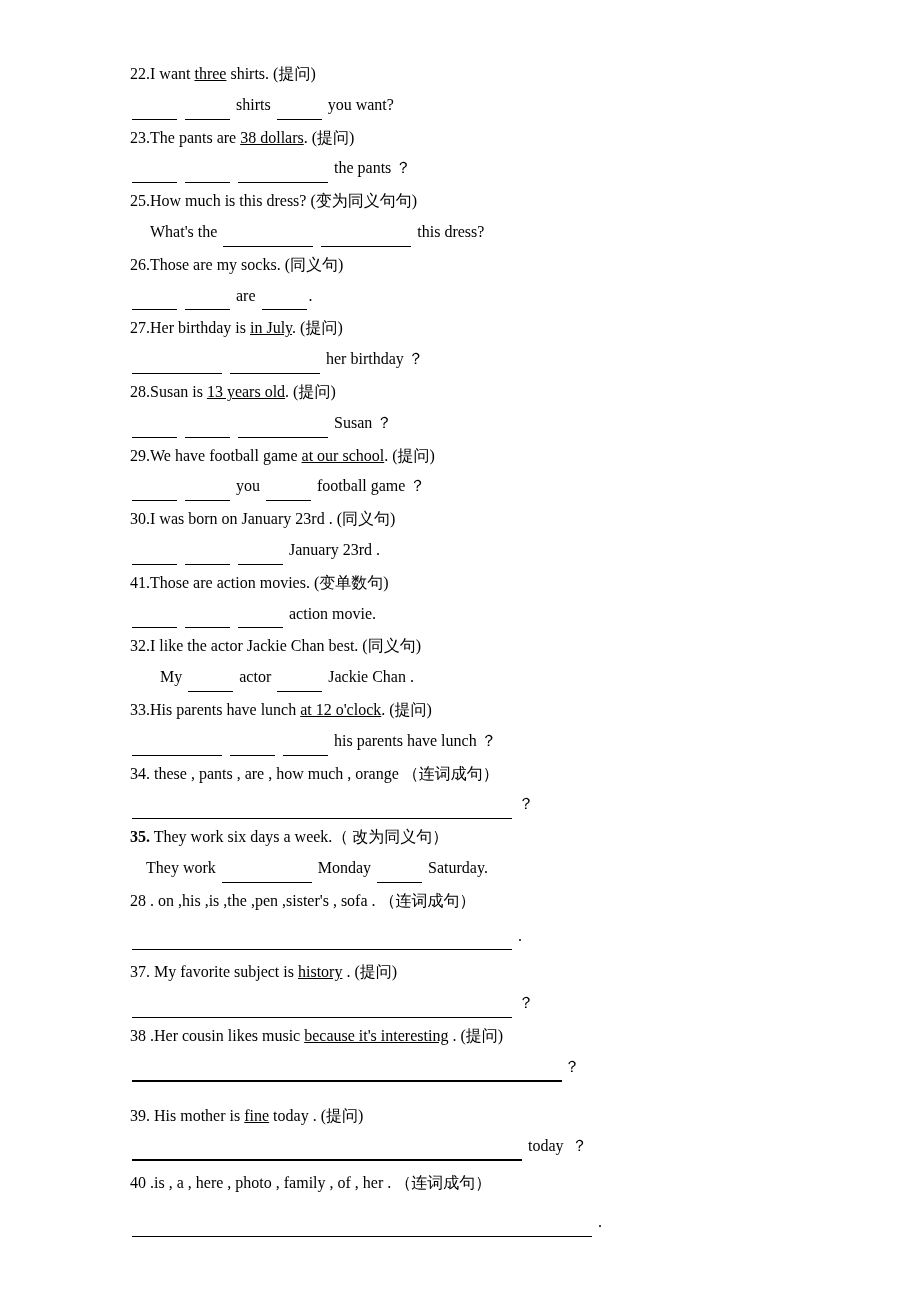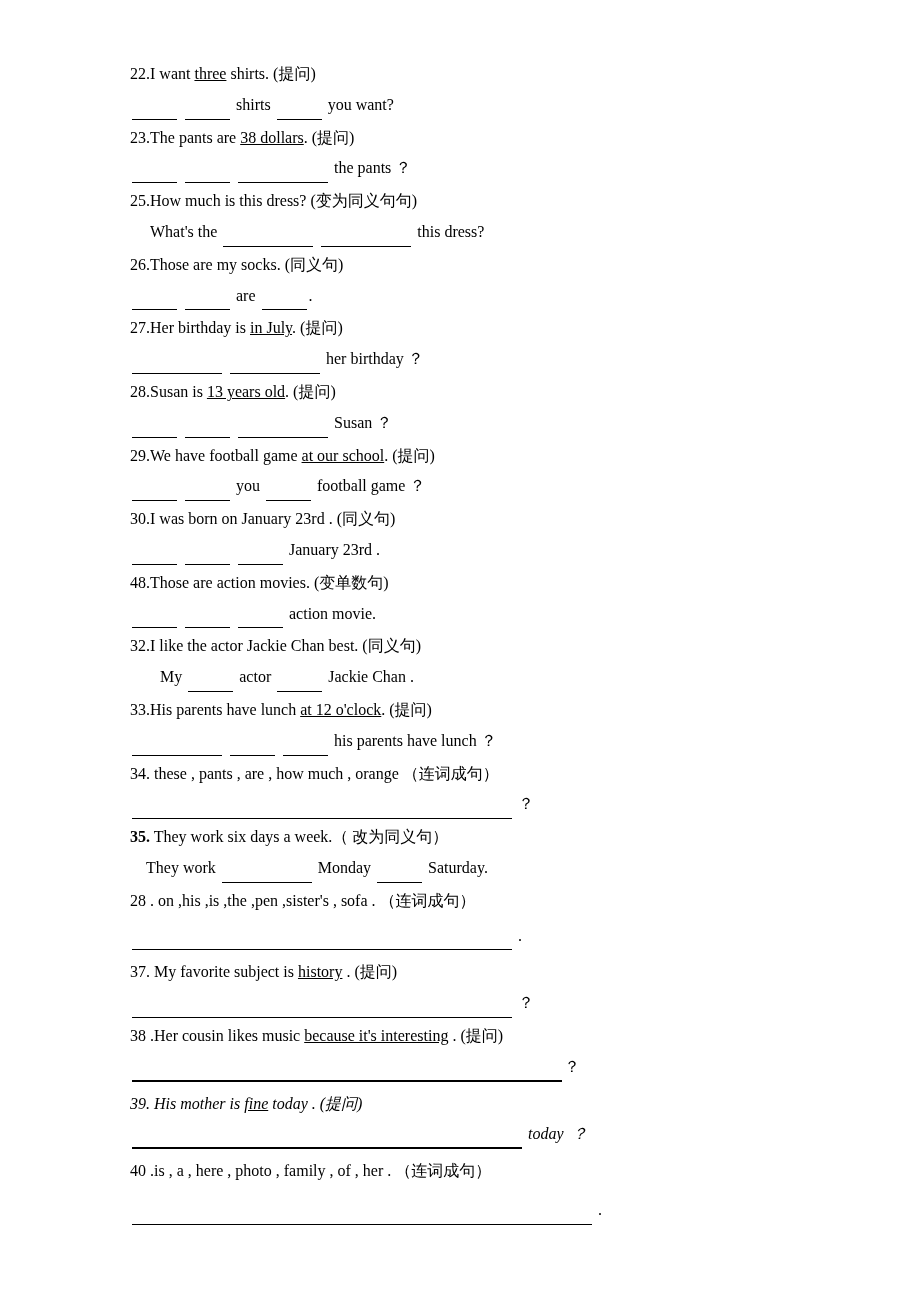--- a/index.html
+++ b/index.html
@@ -136,21 +136,21 @@
     <span class="line">30.I was born on January 23rd . (同义句)</span>
     <span class="line">
       <span class="underline underline-sm"></span>
       <span class="underline underline-sm"></span>
       <span class="underline underline-sm"></span>
       January 23rd .
     </span>
   </div>
 
   <div class="question-block">
-    <span class="line">48.Those are action movies. (变单数句)</span>
+    <span class="line">41.Those are action movies. (变单数句)</span>
     <span class="line">
       <span class="underline underline-sm"></span>
       <span class="underline underline-sm"></span>
       <span class="underline underline-sm"></span>
       action movie.
     </span>
   </div>
 
   <div class="question-block">
     <span class="line">32.I like the actor Jackie Chan best. (同义句)</span>
@@ -208,21 +208,21 @@
     </span>
   </div>
 
   <div class="question-block">
     <span class="line">38 .Her cousin likes music <u>because it's interesting</u> . (提问)</span>
     <span class="line">
       <span class="underline" style="min-width:430px; border-bottom:2px solid #000;"></span>？
     </span>
   </div>
 
-  <div class="question-block" style="margin-top:8px;font-style:italic;">
+  <div class="question-block" style="margin-top:20px;">
     <span class="line">39. His mother is <u>fine</u> today . (提问)</span>
     <span class="line">
       <span class="underline" style="min-width:390px; border-bottom:2px solid #000;"></span>
       today &nbsp;？
     </span>
   </div>
 
   <div class="question-block" style="margin-top:8px;">
     <span class="line">40 .is , a , here , photo , family , of , her .  （连词成句）</span>
     <span class="line" style="margin-top:10px;">

